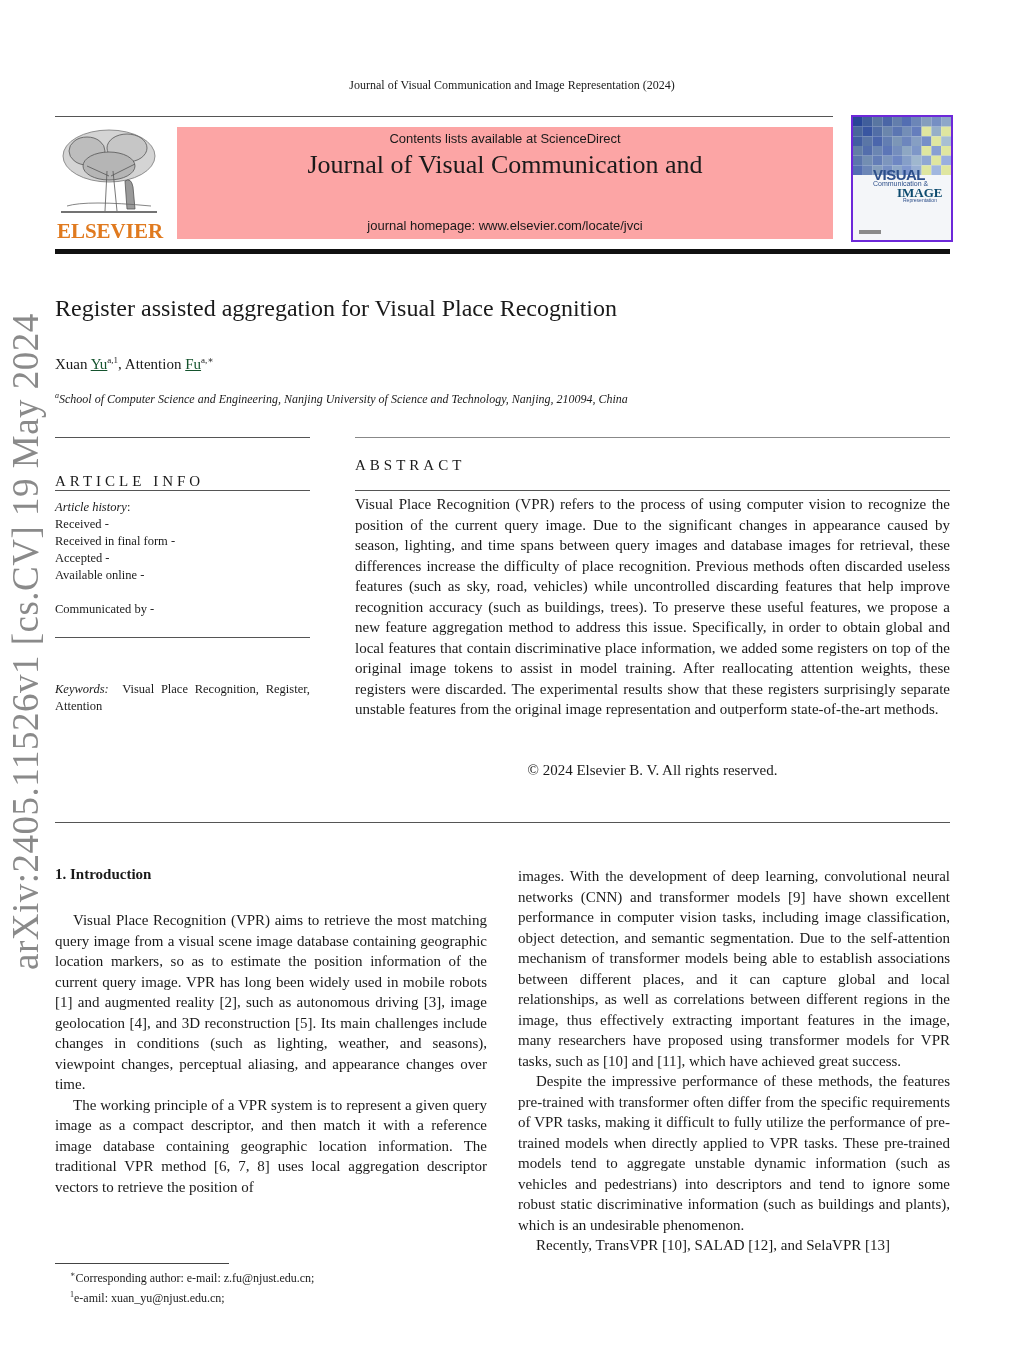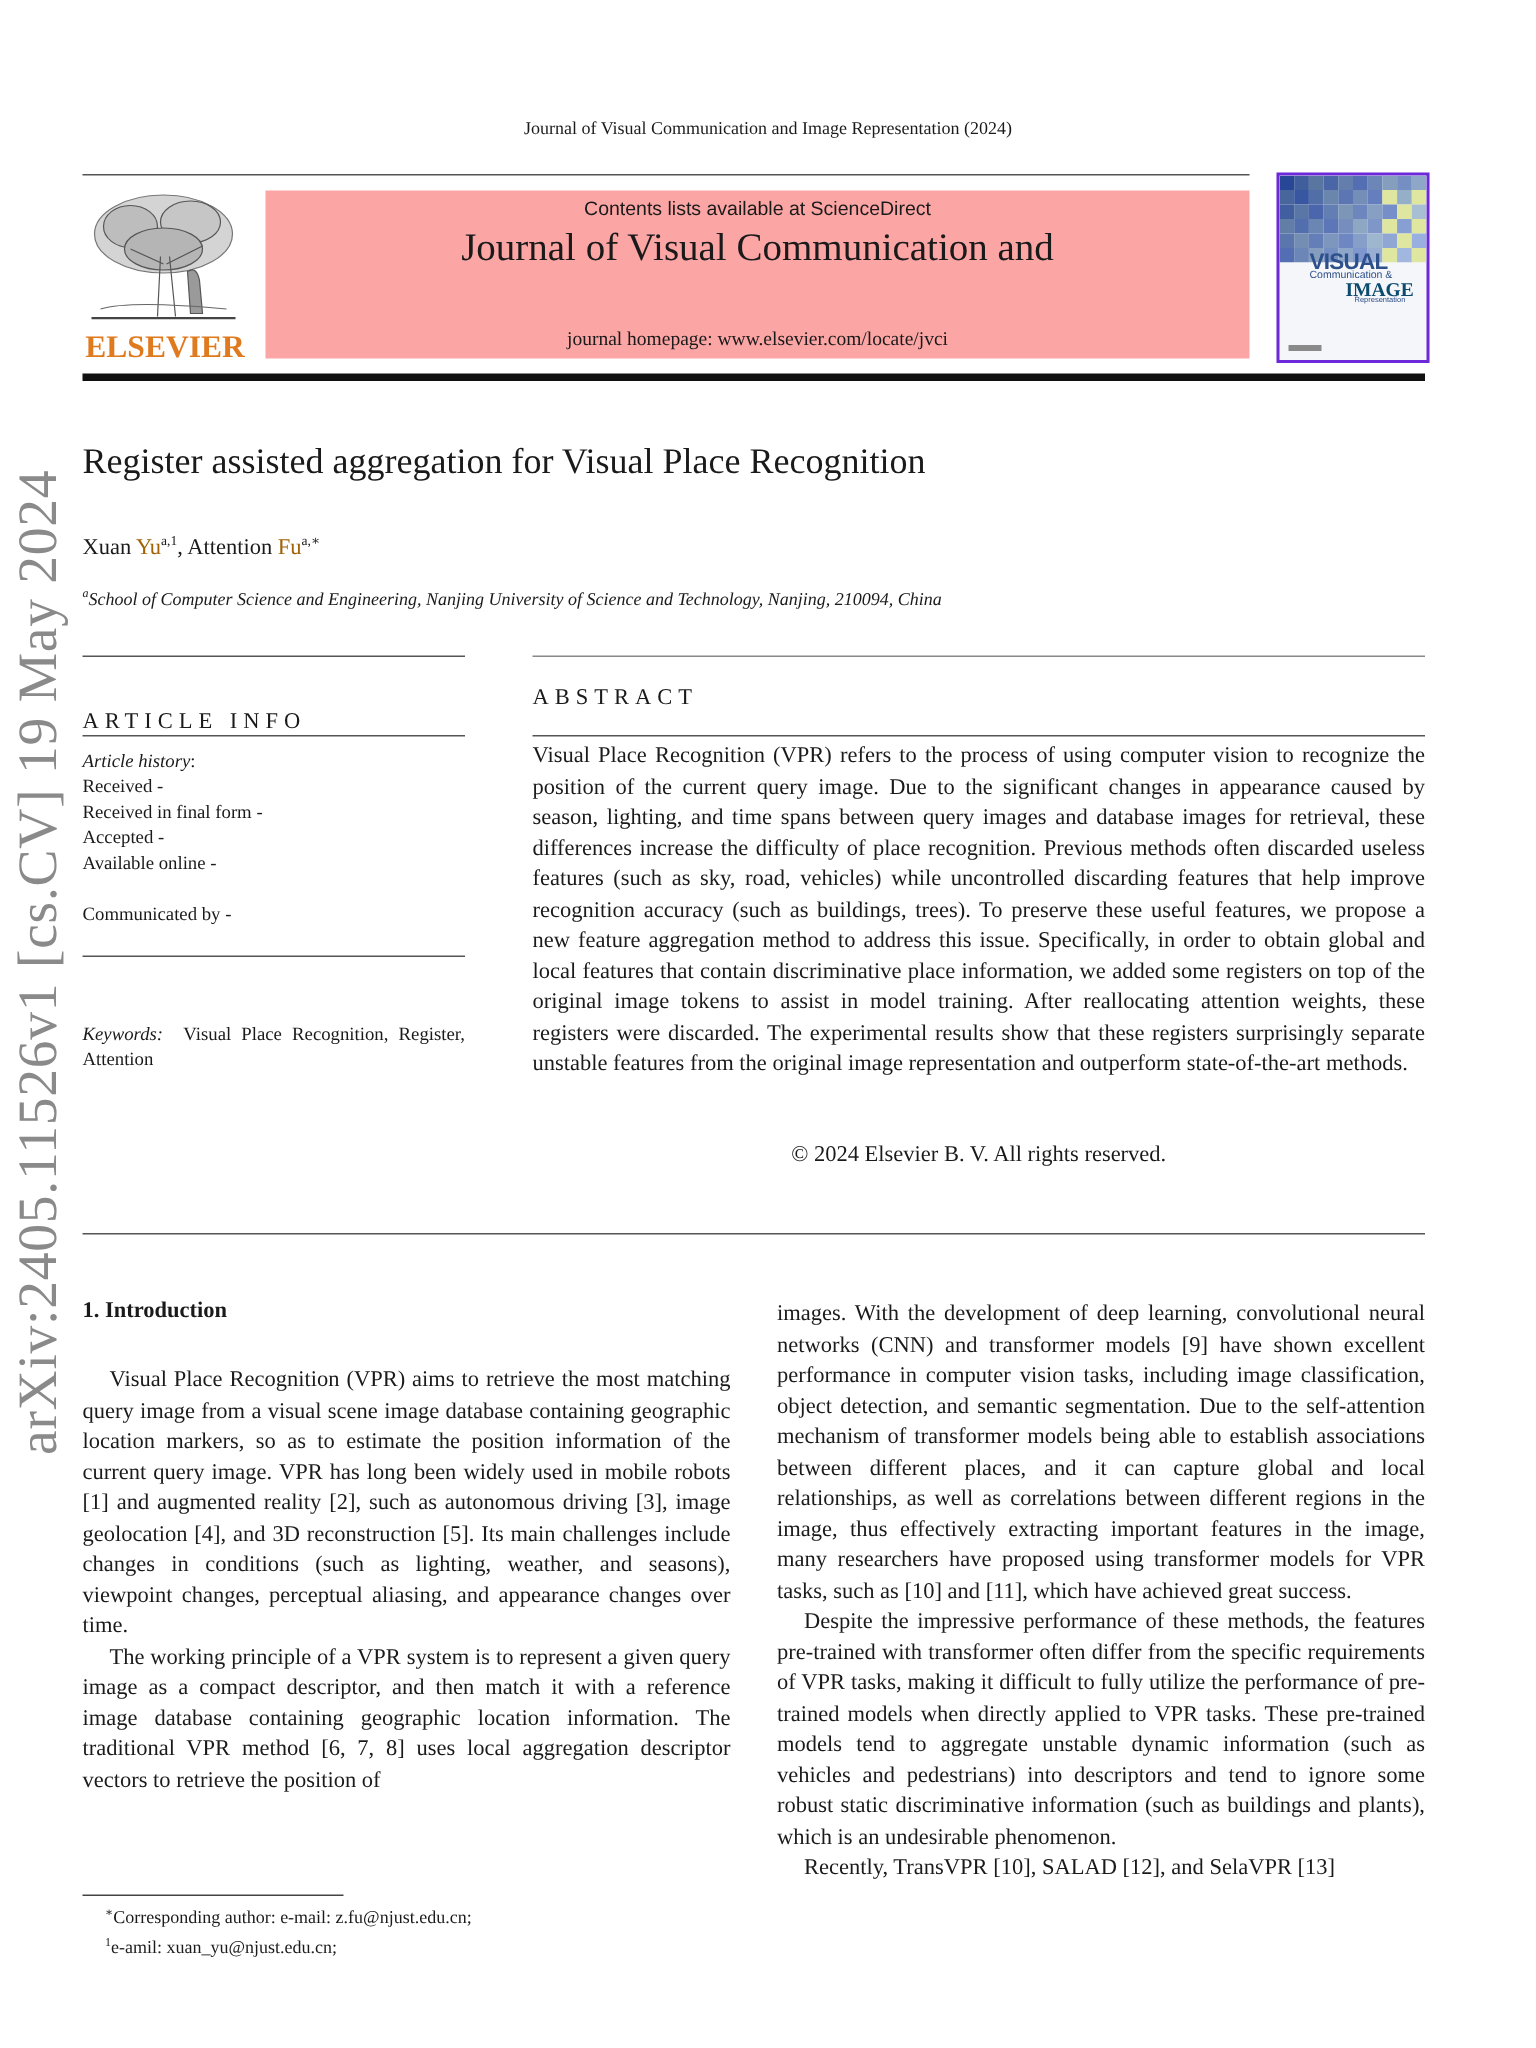--- a/index.html
+++ b/index.html
@@ -13,36 +13,36 @@
   .logo-box { left: 55px; top: 126px; width: 110px; height: 116px; }
   .logo-tree { left: 2px; top: 0; width: 104px; height: 90px; }
   .logo-text { left: 0; top: 93px; width: 110px; text-align: center; color: #e07a1f;
                font-size: 21px; letter-spacing: 0px; font-family: "Liberation Serif", serif; font-weight: bold; }
 
   .header-band { left: 177px; top: 127px; width: 656px; height: 112px; background: #fca5a5; }
   .contents { left: 0; top: 4px; width: 656px; text-align: center;
               font-family: "Liberation Sans", sans-serif; font-size: 13px; }
   .journal-name { left: 0; top: 22px; width: 656px; text-align: center; font-size: 26px; line-height: 31px; }
   .homepage { left: 0; top: 91px; width: 656px; text-align: center;
-              font-family: Liberation Serif, serif; font-size: 13px; }
+              font-family: Liberation Sans, sans-serif; font-size: 13px; }
 
   .cover { left: 851px; top: 115px; width: 98px; height: 123px; border: 2px solid #6d28d9; background: #f4f6f9; overflow: hidden; }
   .cover-grid { left: 0; top: 0; width: 98px; height: 58px; }
   .cover-title1 { left: 20px; top: 49px; font-family: "Liberation Sans", sans-serif; font-size: 15px; color: #2d4f8a; font-weight: bold; letter-spacing: -0.5px; }
   .cover-title2 { left: 20px; top: 63px; font-family: "Liberation Sans", sans-serif; font-size: 7px; color: #2d4f8a; }
   .cover-title3 { left: 44px; top: 68px; font-family: Liberation Serif, serif; font-size: 13px; color: #0c4a6e; font-weight: bold; }
   .cover-title4 { left: 50px; top: 80px; font-family: "Liberation Sans", sans-serif; font-size: 5px; color: #2d4f8a; }
   .cover-foot { left: 6px; top: 113px; width: 22px; height: 4px; background: #8a8a8a; }
 
   .rule-thick { left: 55px; top: 249px; width: 895px; height: 5px; background: #111; }
 
   .paper-title { left: 55px; top: 295px; font-size: 24px; }
 
   .authors { left: 55px; top: 355px; font-size: 15px; }
-  .authors .red { color: #a16207; }
+  .authors .red { color: #14532d; text-decoration: underline; }
   .authors sup { font-size: 9px; }
   .affil { left: 55px; top: 391px; font-size: 12px; font-style: italic; }
   .affil sup { font-size: 8px; }
 
   .hr { height: 1px; background: #555; }
   .sec-cap { font-size: 15px; letter-spacing: 4px; }
 
   .info-list { left: 55px; top: 499px; width: 255px; font-size: 12.5px; line-height: 17px; }
   .keywords { left: 55px; top: 681px; width: 255px; font-size: 12.5px; line-height: 17px; text-align: justify; }
 

